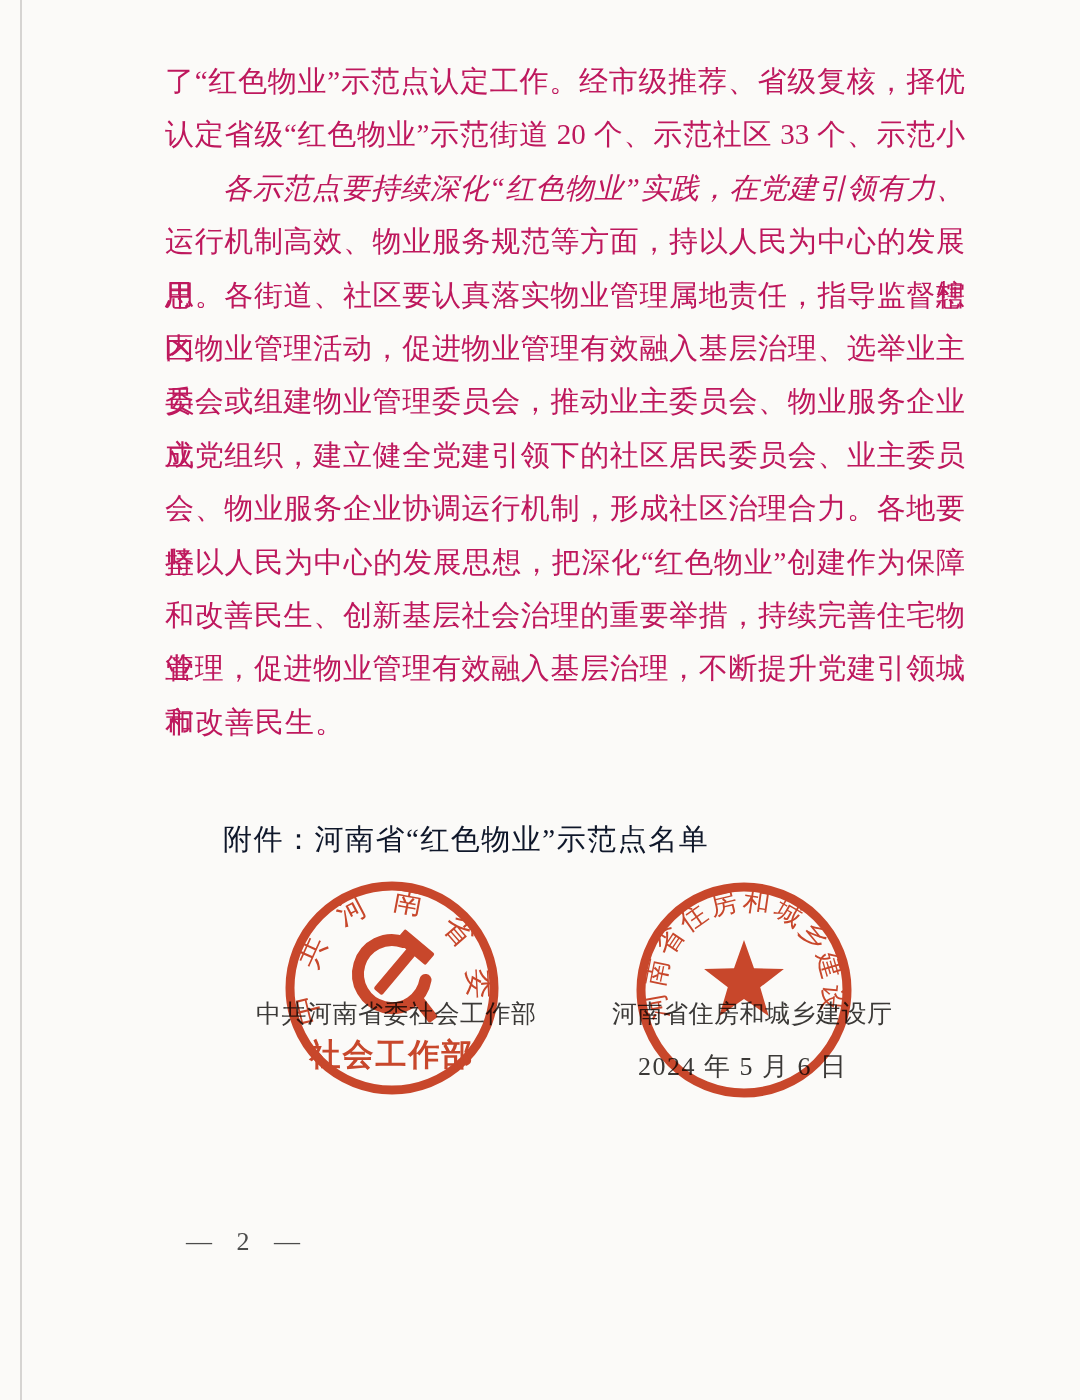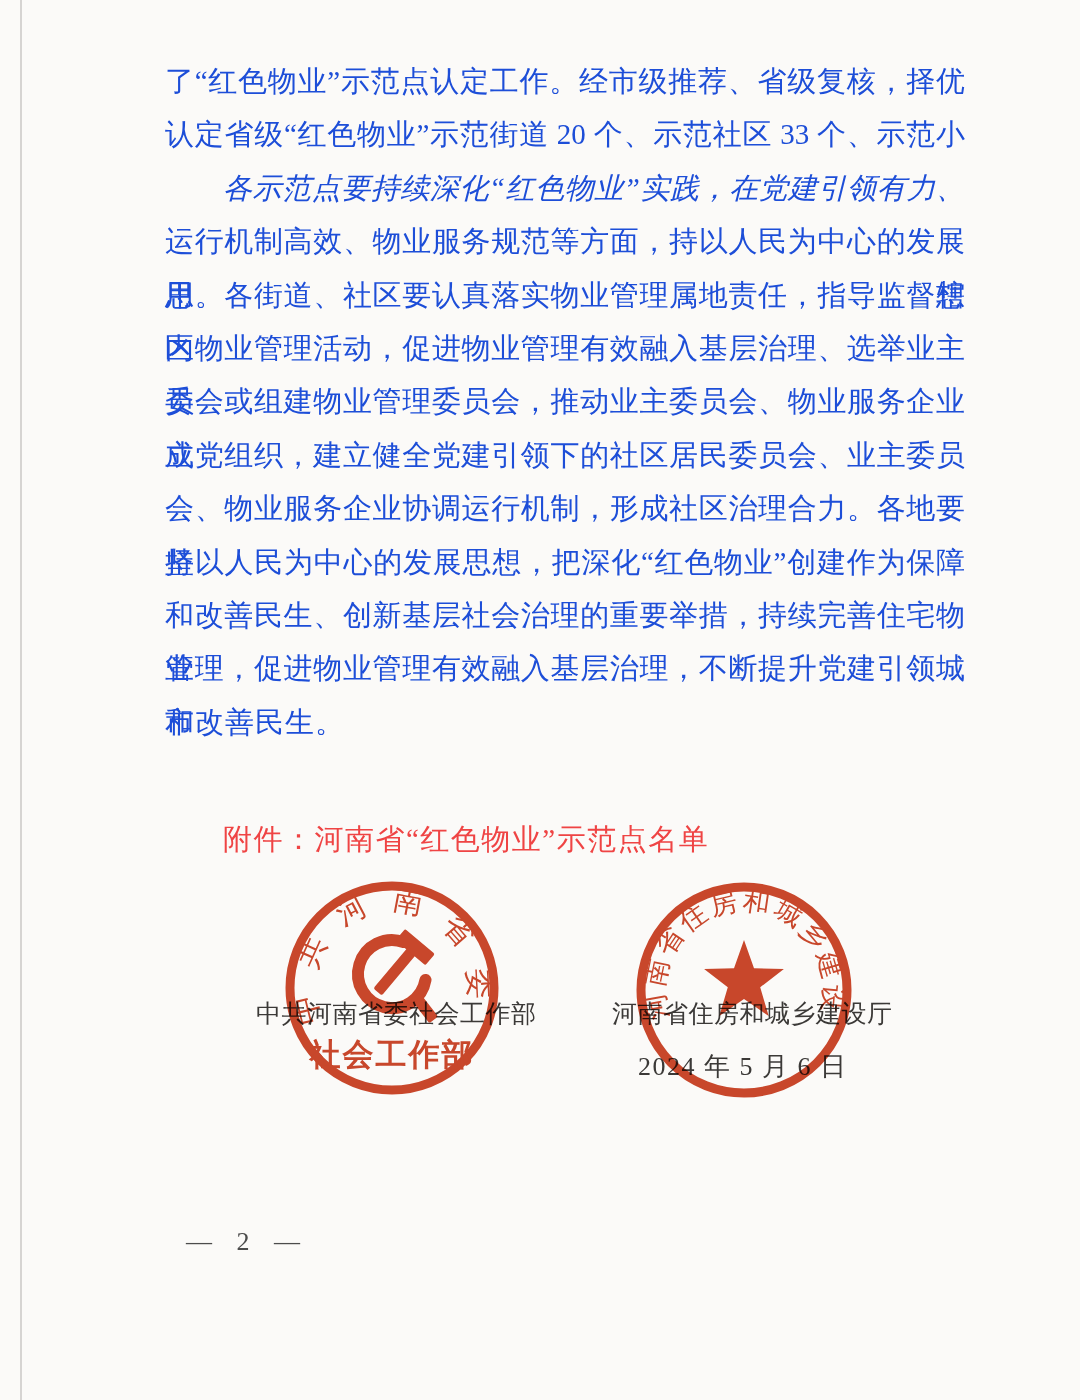--- a/index.html
+++ b/index.html
@@ -13,30 +13,30 @@
   .scan-edge{
     position:absolute;left:20px;top:0;width:2px;height:100%;
     background:#d6d4d2;
   }
   .body-text{
     position:absolute;left:165px;top:55px;width:800px;
   }
   .line{
     font-size:29px;
     line-height:53.4px;height:53.4px;
-    color:#1d4ed8;
+    color:#be185d;
     text-align:justify;
     text-align-last:justify;
     letter-spacing:0;
   }
   .line.nofill{text-align-last:left;letter-spacing:1px;}
   .line.indent{padding-left:58px;font-style:italic;}
   .attachment{
     position:absolute;left:223px;top:820px;
-    font-size:29px;color:#ef4444;letter-spacing:1.5px;
+    font-size:29px;color:#0f172a;letter-spacing:1.5px;
   }
   .sig{
     position:absolute;top:997px;
     font-size:25px;color:#3b3937;letter-spacing:0.5px;
     white-space:nowrap;
   }
   .sig-left{left:256px;}
   .sig-right{left:612px;}
   .sig-date{
     position:absolute;left:638px;top:1049px;

